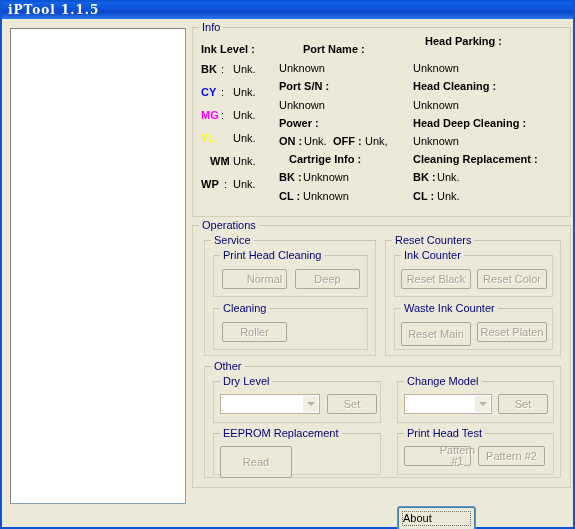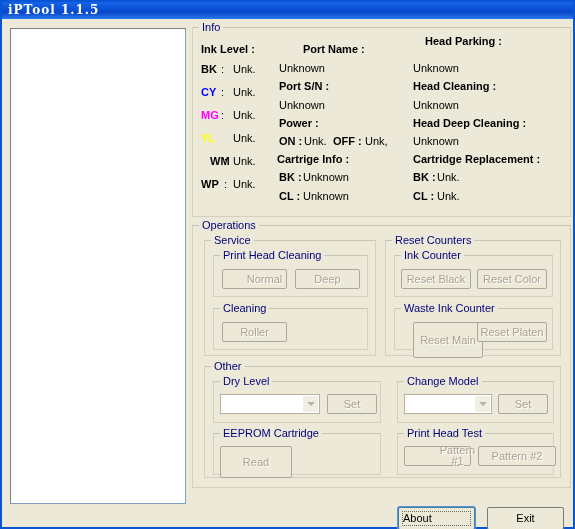--- a/index.html
+++ b/index.html
@@ -168,36 +168,36 @@
 
       <span class="lbl b" style="left:86px;top:52px;">Port S/N :</span>
       <span class="lbl" style="left:86px;top:71px;">Unknown</span>
 
       <span class="lbl b" style="left:86px;top:89px;">Power :</span>
       <span class="lbl b" style="left:86px;top:107px;">ON :</span>
       <span class="lbl" style="left:111px;top:107px;">Unk.</span>
       <span class="lbl b" style="left:140px;top:107px;">OFF :</span>
       <span class="lbl" style="left:172px;top:107px;">Unk,</span>
 
-      <span class="lbl b" style="left:84px;top:125px;">Cartrige Info :</span>
+      <span class="lbl b" style="left:96px;top:125px;">Cartrige Info :</span>
       <span class="lbl b" style="left:86px;top:143px;">BK :</span>
       <span class="lbl" style="left:110px;top:143px;">Unknown</span>
       <span class="lbl b" style="left:86px;top:162px;">CL :</span>
       <span class="lbl" style="left:110px;top:162px;">Unknown</span>
 
       <span class="lbl b" style="left:220px;top:7px;padding-left:12px;">Head Parking :</span>
       <span class="lbl" style="left:220px;top:34px;">Unknown</span>
 
       <span class="lbl b" style="left:220px;top:52px;">Head Cleaning :</span>
       <span class="lbl" style="left:220px;top:71px;">Unknown</span>
 
       <span class="lbl b" style="left:220px;top:89px;">Head Deep Cleaning :</span>
       <span class="lbl" style="left:220px;top:107px;">Unknown</span>
 
-      <span class="lbl b" style="left:220px;top:125px;">Cartridge Replacement :</span>
+      <span class="lbl b" style="left:220px;top:125px;">Cleaning Replacement :</span>
       <span class="lbl b" style="left:220px;top:143px;">BK :</span>
       <span class="lbl" style="left:244px;top:143px;">Unk.</span>
       <span class="lbl b" style="left:220px;top:162px;">CL :</span>
       <span class="lbl" style="left:244px;top:162px;">Unk.</span>
     </div>
 
     <div class="grp" style="left:188px;top:206px;width:379px;height:263px;">
       <span class="cap">Operations</span>
 
       <div class="grp" style="left:11px;top:14px;width:172px;height:116px;">
@@ -229,21 +229,21 @@
           <div class="btn" style="left:6px;top:13px;width:70px;height:20px;">
             <span>Reset Black</span>
           </div>
           <div class="btn" style="left:82px;top:13px;width:70px;height:20px;">
             <span>Reset Color</span>
           </div>
         </div>
 
         <div class="grp" style="left:8px;top:67px;width:159px;height:42px;">
           <span class="cap">Waste Ink Counter</span>
-          <div class="btn" style="left:6px;top:13px;width:70px;height:36px;margin-left:12px;">
+          <div class="btn" style="left:6px;top:13px;width:70px;height:24px;">
             <span>Reset Main</span>
           </div>
           <div class="btn" style="left:82px;top:13px;width:70px;height:20px;">
             <span>Reset Platen</span>
           </div>
         </div>
       </div>
 
       <div class="grp" style="left:11px;top:140px;width:357px;height:112px;">
         <span class="cap">Other</span>
@@ -268,41 +268,38 @@
             <span class="arrowbox">
                 <span class="arrow"></span>
               </span>
           </div>
           <div class="btn" style="left:100px;top:12px;width:50px;height:20px;">
             <span>Set</span>
           </div>
         </div>
 
         <div class="grp" style="left:8px;top:66px;width:168px;height:42px;">
-          <span class="cap">EEPROM Cartridge</span>
+          <span class="cap">EEPROM Replacement</span>
           <div class="btn" style="left:6px;top:12px;width:72px;height:32px;">
             <span>Read</span>
           </div>
         </div>
 
         <div class="grp" style="left:192px;top:66px;width:157px;height:42px;">
           <span class="cap">Print Head Test</span>
           <div class="btn" style="left:6px;top:12px;width:67px;height:20px;padding-left:40px;">
             <span>Pattern #1</span>
           </div>
-          <div class="btn" style="left:80px;top:12px;width:78px;height:20px;">
+          <div class="btn" style="left:80px;top:12px;width:67px;height:20px;">
             <span>Pattern #2</span>
           </div>
         </div>
       </div>
     </div>
 
     <div class="btn en focus" style="left:394px;top:488px;width:77px;height:23px;">
       <span class="inner">
         <span>About</span>
       </span>
     </div>
-    <div class="btn en" style="left:483px;top:488px;width:77px;height:23px;">
-      <span>Exit</span>
-    </div>
 
   </div>
 </div>
 
 </body></html>

